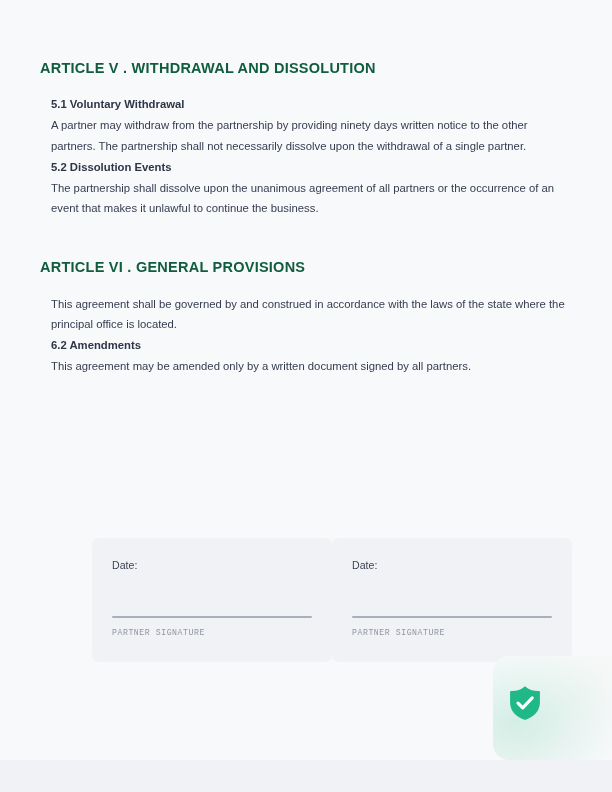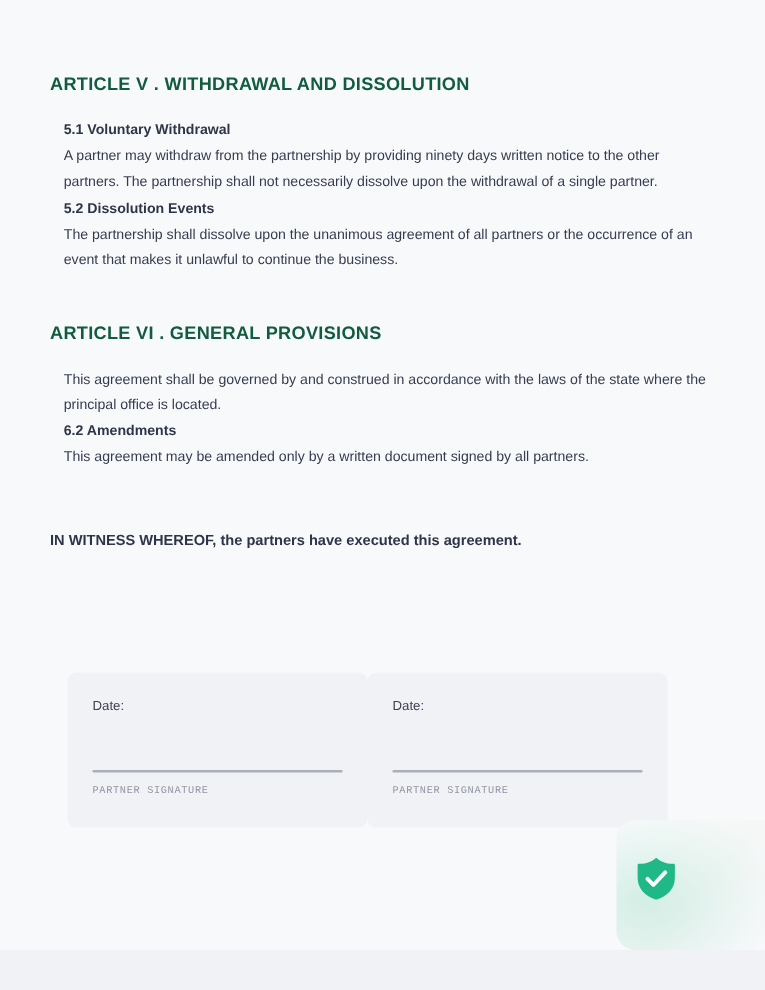--- a/index.html
+++ b/index.html
@@ -71,25 +71,25 @@
     color: #2d3548;
     font-size: 11.7px;
     font-weight: bold;
     line-height: 1.3;
     margin: 0;
   }
 
   
   .sig-row {
     position: absolute;
-    left: 28px;
+    left: 40px;
     top: 538px;
     width: 532px;
     display: flex;
-    justify-content: center;
+    justify-content: flex-end;
   }
 
   .sig-box {
     width: 240px;
     height: 124px;
     background: #f1f2f5;
     border-radius: 7px;
     box-sizing: border-box;
     padding: 21px 20px 0 20px;
     position: relative;
@@ -200,21 +200,20 @@
       <h2 class="article-heading">ARTICLE VI . GENERAL PROVISIONS</h2>
 
       <div class="sections">
         <p class="section-body">This agreement shall be governed by and construed in accordance with the laws of the state where the principal office is located.</p>
 
         <p class="section-title">6.2 Amendments</p>
         <p class="section-body">This agreement may be amended only by a written document signed by all partners.</p>
       </div>
     </section>
 
-    <p class="witness">IN WITNESS WHEREOF, the partners have executed this agreement.</p>
 
   </div>
 
   <div class="sig-row">
 
     <div class="sig-box">
       <p class="sig-date">Date:</p>
       <div class="sig-line"></div>
       <p class="sig-caption">PARTNER SIGNATURE</p>
     </div>

